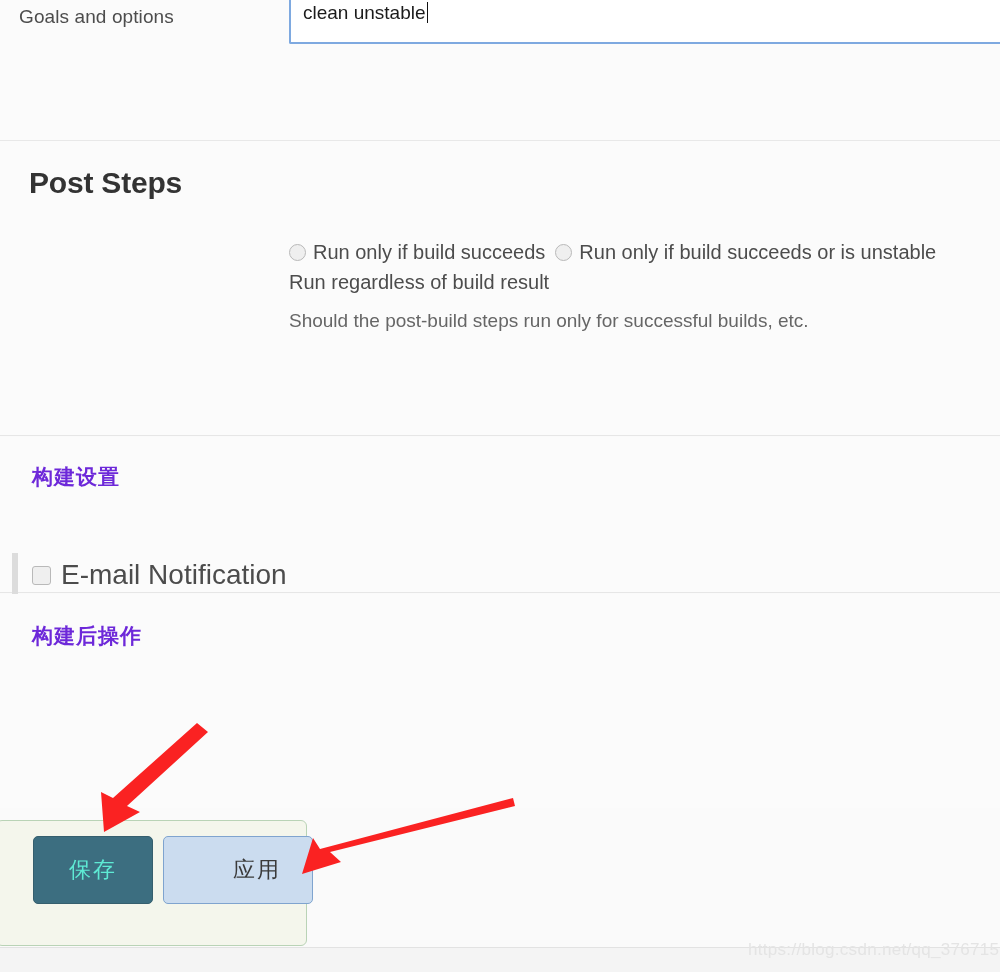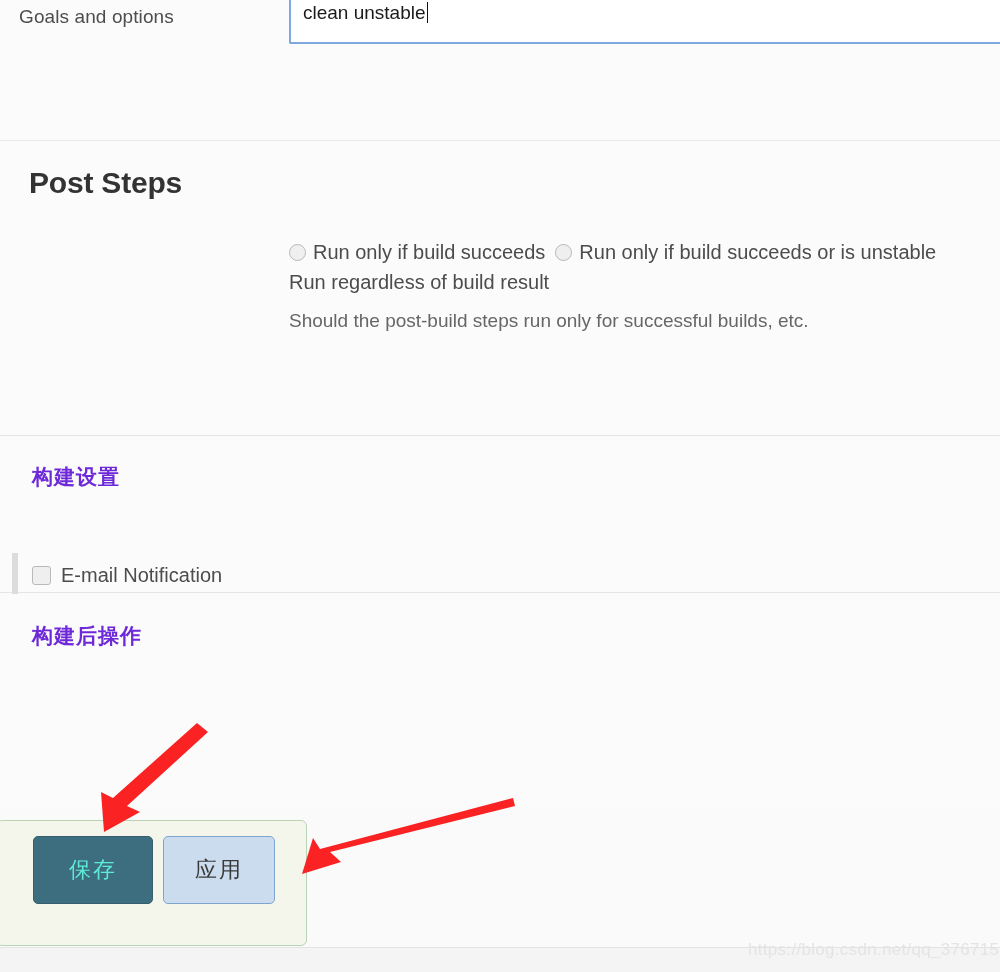--- a/index.html
+++ b/index.html
@@ -170,21 +170,21 @@
   .check-holder .left-bar { height: 44px; margin-right: 14px; }
   .checkbox {
     width: 19px; height: 19px;
     box-sizing: border-box;
     border: 1px solid #b9b9b9;
     border-radius: 3px;
     background: #efefef;
     margin-right: 10px;
   }
   .check-label {
-    font-size: 20px;
+    font-size: 28px;
     color: #4c4c4c;
   }
 
   
   #post-build-actions { top: 594px; height: 214px; border-bottom: none; }
   #post-build-actions .sec-title-cn { position: absolute; left: 24px; top: 20px; }
 
   
   .save-panel {
     position: absolute;
@@ -220,20 +220,21 @@
     border: 1px solid #7fa4cf;
     border-radius: 5px;
     color: #3a3a3a;
     font-size: 22px;
     font-family: "DejaVu Sans", "Liberation Sans", sans-serif;
     letter-spacing: 2px;
     display: flex;
     align-items: center;
     justify-content: center;
     cursor: pointer;
+    padding-left: 38px;
   }
 
   
   .bottom-strip {
     position: absolute;
     left: 0; top: 947px;
     width: 1000px; height: 25px;
     background: #f4f4f4;
     border-top: 1px solid #e2e2e2;
   }

